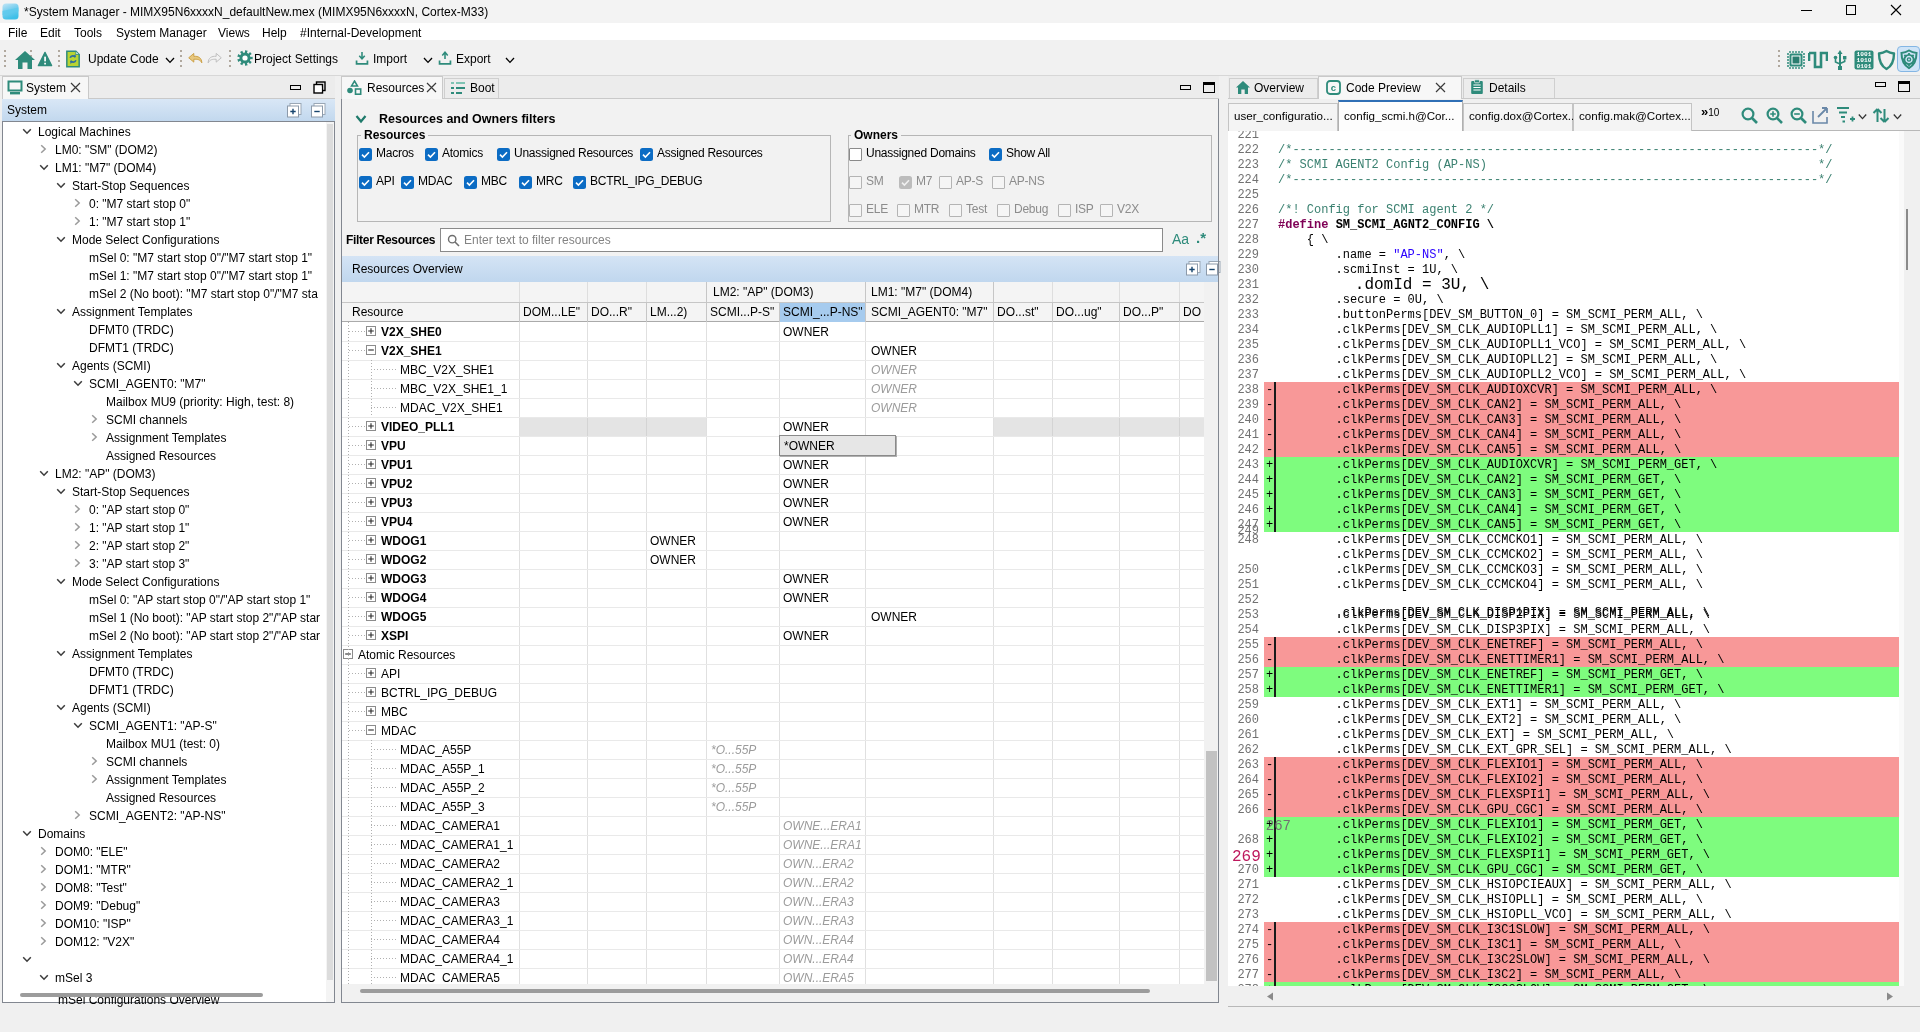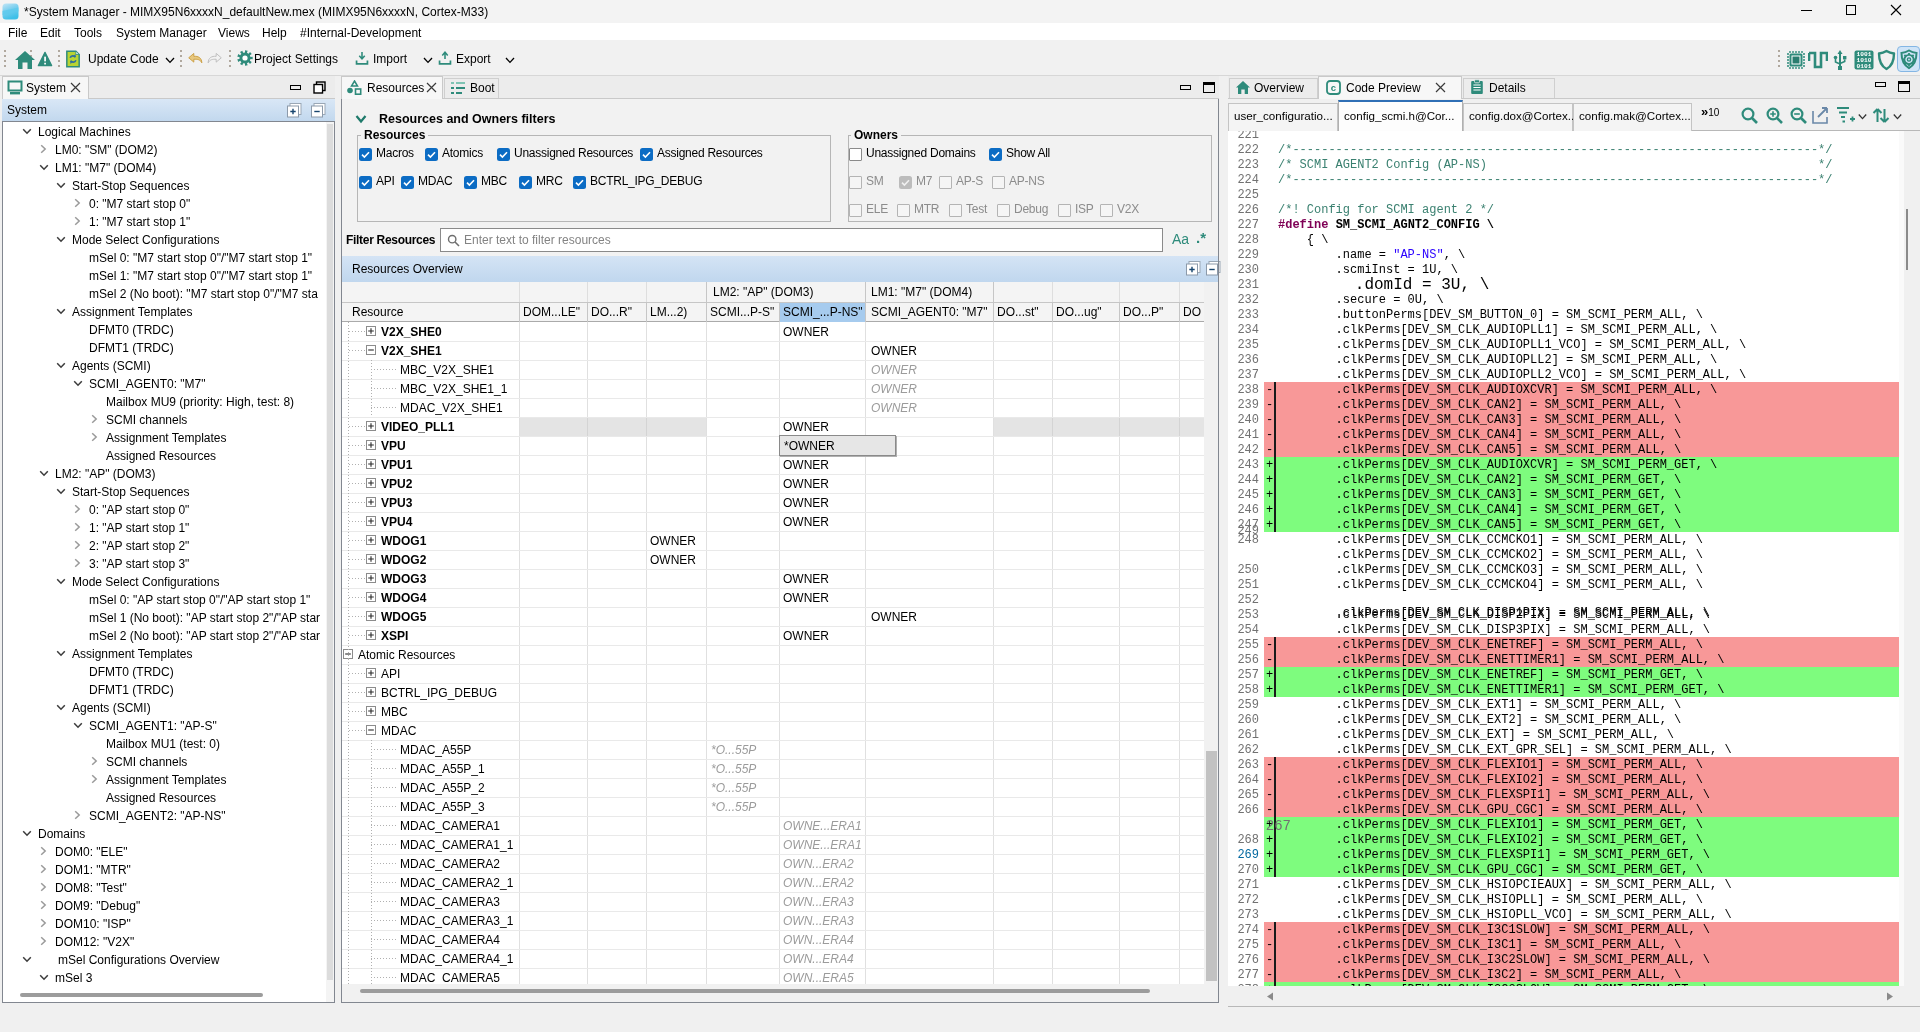--- a/index.html
+++ b/index.html
@@ -303,21 +303,21 @@
     <path d="M2.2 1.2 L6.2 5 L2.2 8.8" stroke="#9a9a9a" stroke-width="1.5" fill="none"></path>
   </svg>
 <div class="tx" style="left:55px;top:917px;">DOM10: "ISP"</div>
 <svg class="abs" style="left:39px;top:936px" width="9" height="10" viewBox="0 0 9 10">
     <path d="M2.2 1.2 L6.2 5 L2.2 8.8" stroke="#9a9a9a" stroke-width="1.5" fill="none"></path>
   </svg>
 <div class="tx" style="left:55px;top:935px;">DOM12: "V2X"</div>
 <svg class="abs" style="left:22px;top:955px" width="10" height="9" viewBox="0 0 10 9">
     <path d="M1.2 2.2 L5 6.2 L8.8 2.2" stroke="#3c3c3c" stroke-width="1.5" fill="none"></path>
   </svg>
-<div class="tx" style="left:38px;top:953px;padding-left:20px;">mSel Configurations Overview</div>
+<div class="tx" style="left:38px;top:993px;padding-left:20px;">mSel Configurations Overview</div>
 <svg class="abs" style="left:39px;top:973px" width="10" height="9" viewBox="0 0 10 9">
     <path d="M1.2 2.2 L5 6.2 L8.8 2.2" stroke="#3c3c3c" stroke-width="1.5" fill="none"></path>
   </svg>
 <div class="tx" style="left:55px;top:971px;">mSel 3</div>
 <div class="abs" style="left:20px;top:993px;width:243px;height:4px;background:#9c9c9c;border-radius:2px;"></div>
 <div class="abs" style="left:326px;top:122px;width:8px;height:880px;background:#f4f4f4;"></div>
 <div class="abs" style="left:327px;top:124px;width:6px;height:856px;background:#dcdcdc;"></div>
 <div class="abs" style="left:341px;top:76px;width:878px;height:23px;background:#ececec;"></div>
 <div class="abs" style="left:341px;top:76px;width:102px;height:23px;background:#f7f7f7;border:1px solid #c9c9c9;border-bottom:none;"></div>
 <div class="abs" style="left:444px;top:78px;width:55px;height:21px;background:#ececec;border:1px solid #cfcfcf;border-bottom:none;"></div>
@@ -938,21 +938,21 @@
 <div class="tx mono" style="left:1232px;top:818px;width:27px;text-align:right;font-size:14px;color:#717171;margin-left:32px;">267</div>
 <div class="tx mono" style="left:1278px;top:818px;font-size:12px;">        .clkPerms[DEV_SM_CLK_FLEXIO1] = SM_SCMI_PERM_GET, \</div>
 <div class="abs" style="left:1264px;top:832px;width:635px;height:15px;background:#7efc7e;"></div>
 <div class="tx mono" style="left:1266px;top:833px;font-size:12px;">+</div>
 <div class="abs" style="left:1274px;top:832px;width:2px;height:15px;background:#1a1a1a;"></div>
 <div class="tx mono" style="left:1232px;top:833px;width:27px;text-align:right;font-size:12px;color:#717171;">268</div>
 <div class="tx mono" style="left:1278px;top:833px;font-size:12px;">        .clkPerms[DEV_SM_CLK_FLEXIO2] = SM_SCMI_PERM_GET, \</div>
 <div class="abs" style="left:1264px;top:847px;width:635px;height:15px;background:#7efc7e;"></div>
 <div class="tx mono" style="left:1266px;top:848px;font-size:12px;">+</div>
 <div class="abs" style="left:1274px;top:847px;width:2px;height:15px;background:#1a1a1a;"></div>
-<div class="tx mono" style="left:1232px;top:848px;width:27px;text-align:right;font-size:12px;color:#0369a1;">269</div>
+<div class="tx mono" style="left:1232px;top:848px;width:27px;text-align:left;font-size:16px;color:#be185d;">269</div>
 <div class="tx mono" style="left:1278px;top:848px;font-size:12px;">        .clkPerms[DEV_SM_CLK_FLEXSPI1] = SM_SCMI_PERM_GET, \</div>
 <div class="abs" style="left:1264px;top:862px;width:635px;height:15px;background:#7efc7e;"></div>
 <div class="tx mono" style="left:1266px;top:863px;font-size:12px;">+</div>
 <div class="abs" style="left:1274px;top:862px;width:2px;height:15px;background:#1a1a1a;"></div>
 <div class="tx mono" style="left:1232px;top:863px;width:27px;text-align:right;font-size:12px;color:#717171;">270</div>
 <div class="tx mono" style="left:1278px;top:863px;font-size:12px;">        .clkPerms[DEV_SM_CLK_GPU_CGC] = SM_SCMI_PERM_GET, \</div>
 <div class="tx mono" style="left:1232px;top:878px;width:27px;text-align:right;font-size:12px;color:#717171;">271</div>
 <div class="tx mono" style="left:1278px;top:878px;font-size:12px;">        .clkPerms[DEV_SM_CLK_HSIOPCIEAUX] = SM_SCMI_PERM_ALL, \</div>
 <div class="tx mono" style="left:1232px;top:893px;width:27px;text-align:right;font-size:12px;color:#717171;">272</div>
 <div class="tx mono" style="left:1278px;top:893px;font-size:12px;">        .clkPerms[DEV_SM_CLK_HSIOPLL] = SM_SCMI_PERM_ALL, \</div>

